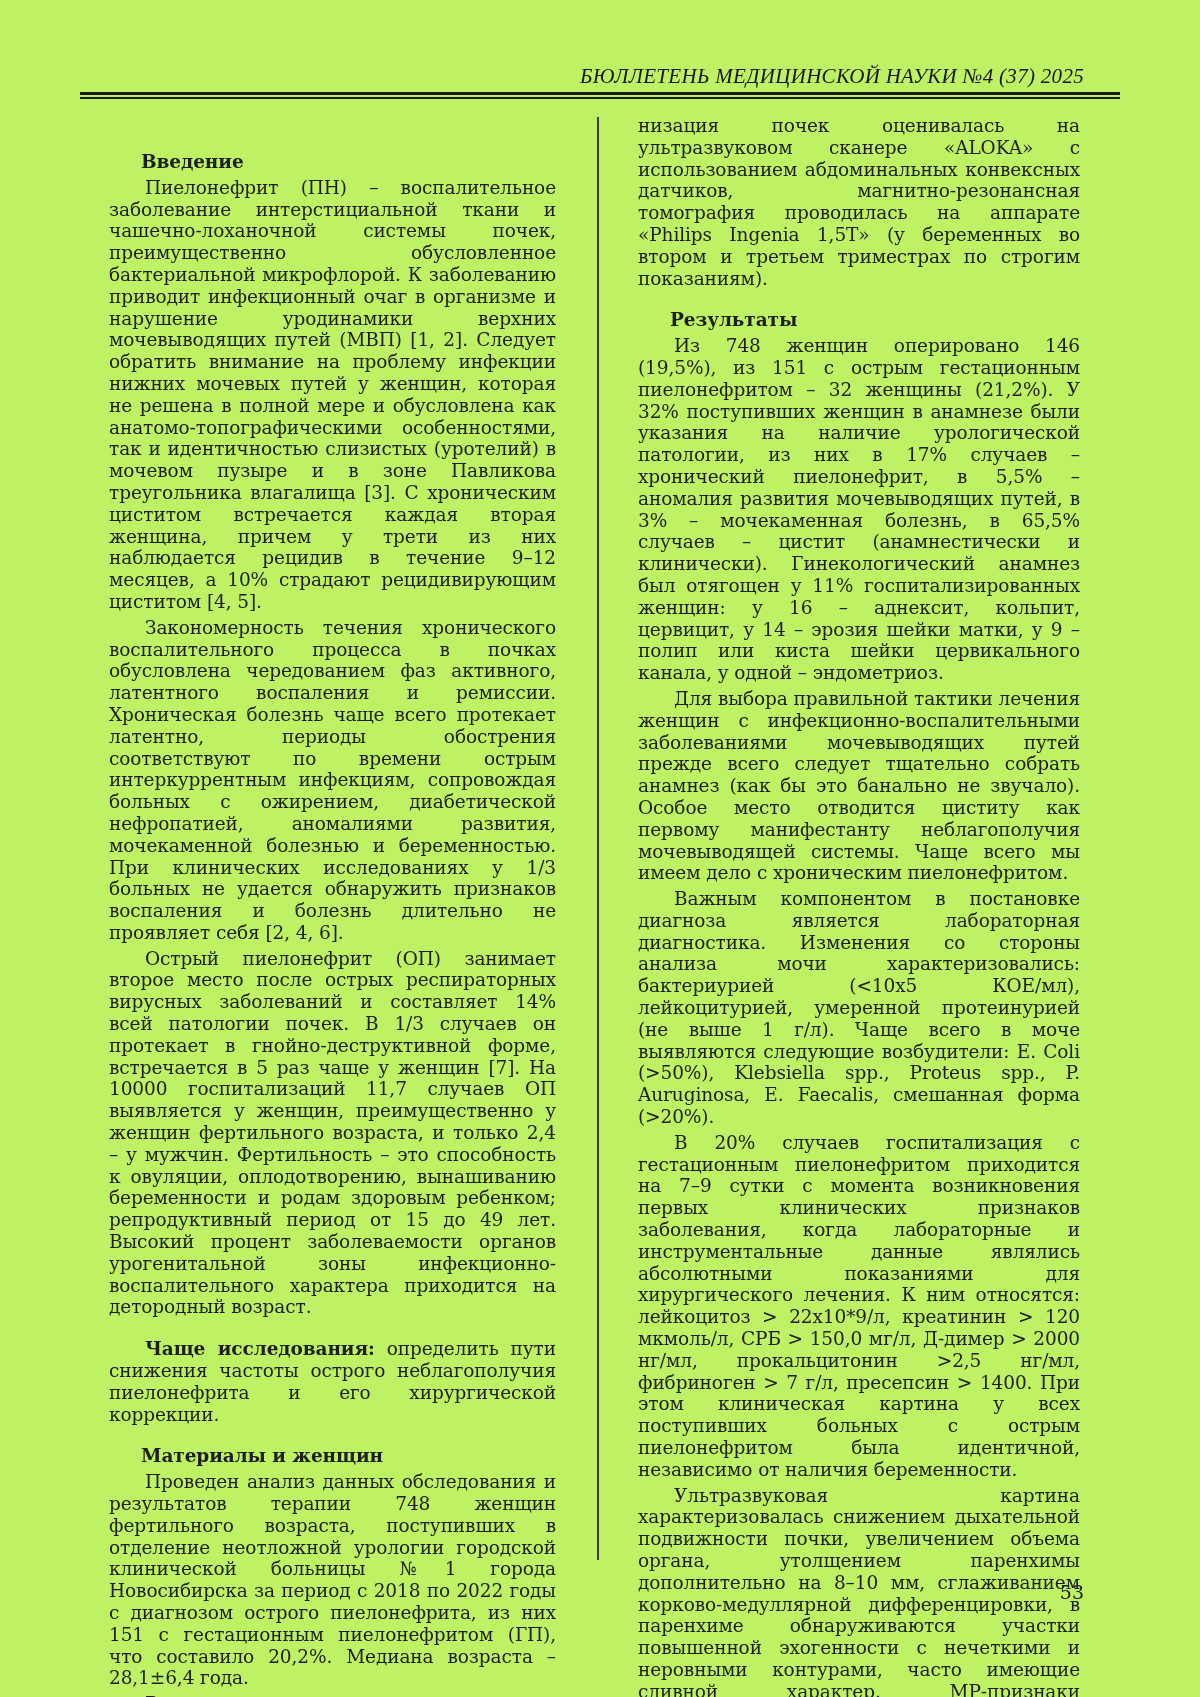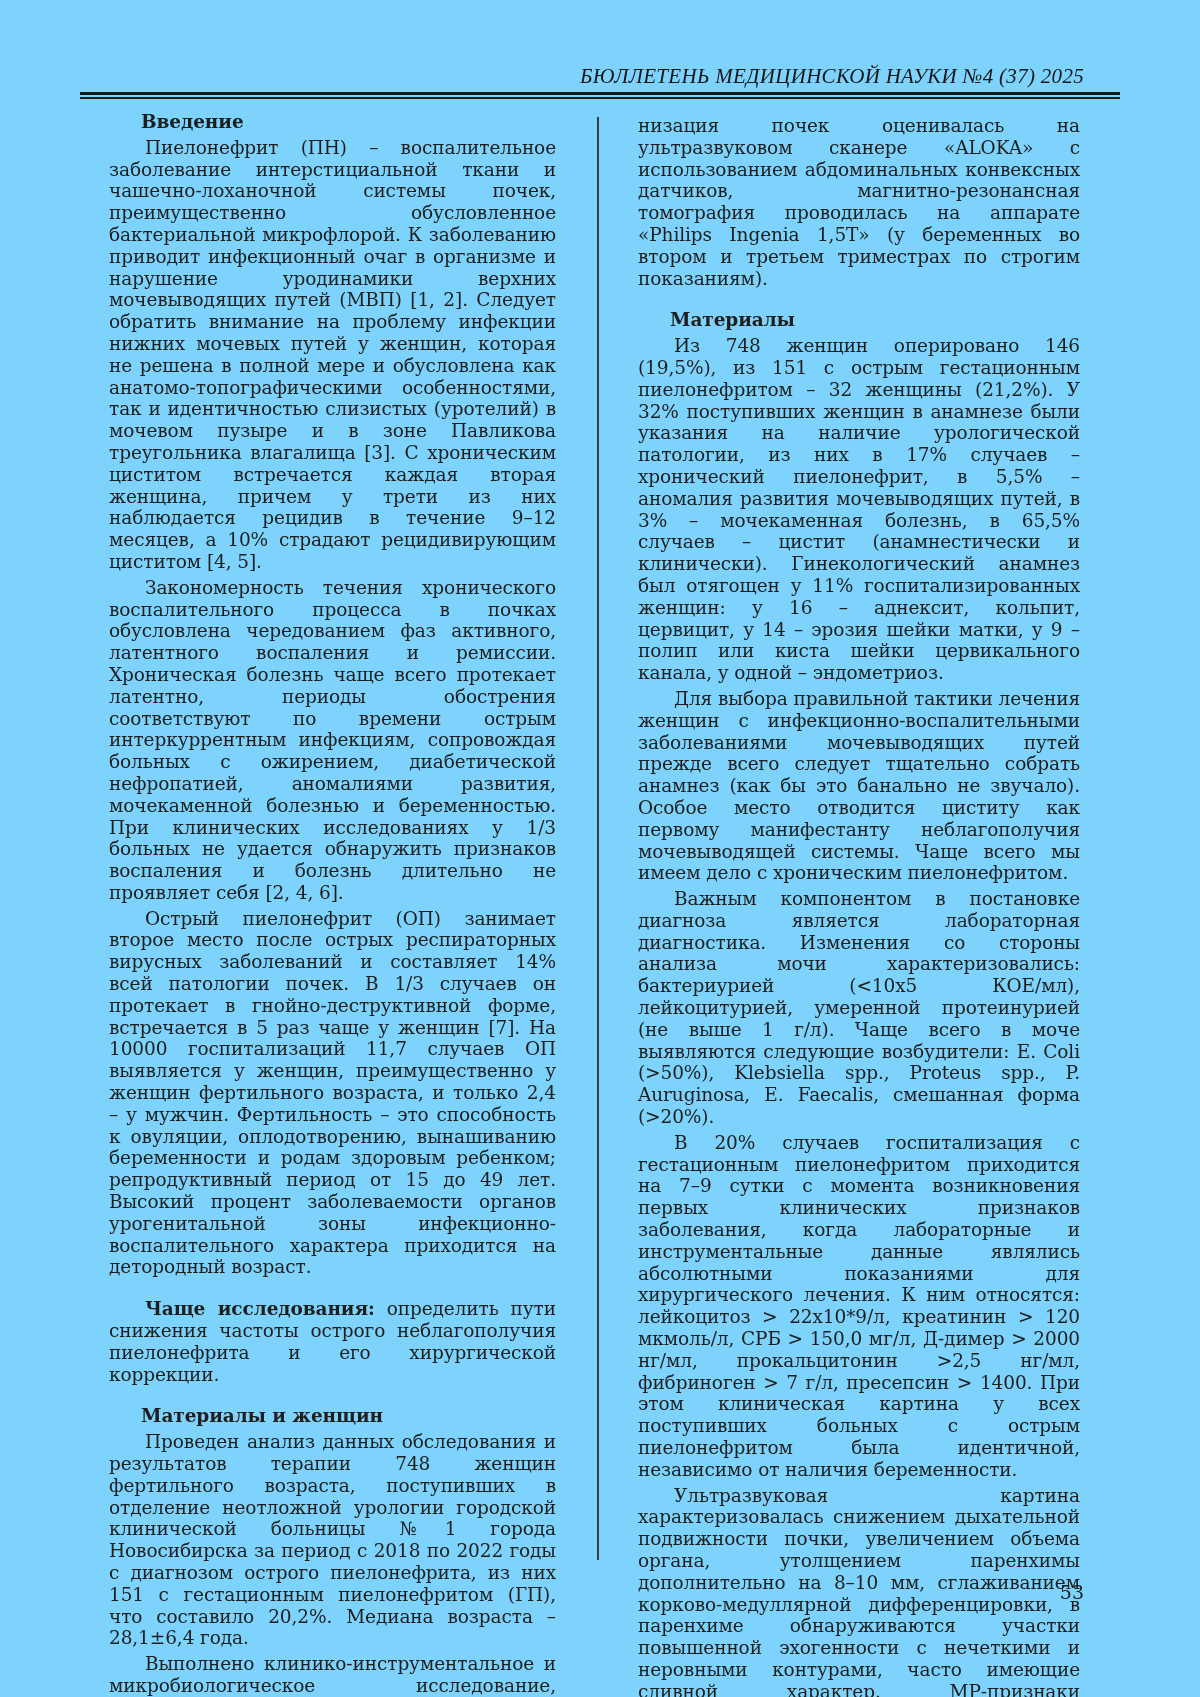--- a/index.html
+++ b/index.html
@@ -1,20 +1,20 @@
 <!DOCTYPE html>
 <html lang="ru"><head>
 <meta charset="utf-8">
 <style>
   html, body { margin: 0; padding: 0; background: #ffffff; }
   .page {
     position: relative;
     width: 1200px;
     height: 1697px;
-    background: #7dd3fc;
+    background: #bef264;
     overflow: hidden;
     font-family: "DejaVu Serif", "Liberation Serif", serif;
     color: #1e1e1e;
   }
   .journal-title {
     position: absolute;
     top: 64px;
     left: 80px;
     width: 1004px;
     text-align: right;
@@ -49,21 +49,21 @@
     line-height: 21.8px;
     letter-spacing: -0.1px;
     text-align: justify;
     hyphens: auto;
     -webkit-hyphens: auto;
   }
   .col-left  { left: 105px; width: 455px; }
   .col-right { left: 634px; width: 450px; }
   .column p { margin: 4px; text-indent: 36px; }
   .column p.no-indent { text-indent: 0; }
-  .sec-heading { font-weight: bold; text-indent: 36px; }
+  .sec-heading { font-weight: bold; text-indent: 36px; margin-top: 40px; }
   .spacer-top { margin-top: 20px !important; }
   .page-number {
     position: absolute;
     top: 1581px;
     left: 80px;
     width: 1004px;
     text-align: right;
     font-size: 19px;
     color: #1c1c1c;
   }
@@ -85,21 +85,21 @@
     <p class="spacer-top"><b>Чаще исследования:</b><span> определить пути снижения частоты острого неблагополучия пиелонефрита и его хирургической коррекции.</span></p>
     <div class="sec-heading spacer-top">Материалы и женщин</div>
     <p>Проведен анализ данных обследования и результатов терапии 748 женщин фертильного возраста, поступивших в отделение неотложной урологии городской клинической больницы  №1 города Новосибирска за период с 2018 по 2022 годы с диагнозом острого пиелонефрита, из них 151 с гестационным пиелонефритом (ГП), что составило 20,2%. Медиана возраста – 28,1±6,4 года.</p>
     <p>Выполнено клинико-инструментальное и микробиологическое исследование, чувствительность к набору антибактериальных препаратов определялась при помощи дисков и методом серийных разведений в питательной среде. Морфологический материал получен интраоперационно из гнойного очага. Структурная орга-</p>
   </div>
 
   <div class="col-divider"></div>
 
   <div class="column col-right">
     <p class="no-indent">низация почек оценивалась на ультразвуковом сканере «ALOKA» с использованием абдоминальных конвексных датчиков, магнитно-резонансная томография проводилась на аппарате «Philips Ingenia 1,5T» (у беременных во втором и третьем триместрах по строгим показаниям).</p>
-    <div class="sec-heading spacer-top">Материалы</div>
+    <div class="sec-heading spacer-top">Результаты</div>
     <p>Из 748 женщин оперировано 146 (19,5%), из 151 с острым гестационным пиелонефритом – 32 женщины (21,2%). У 32% поступивших женщин в анамнезе были указания на наличие урологической патологии, из них в 17% случаев – хронический пиелонефрит, в 5,5% – аномалия развития мочевыводящих путей, в 3% – мочекаменная болезнь, в 65,5% случаев – цистит (анамнестически и клинически). Гинекологический анамнез был отягощен у 11% госпитализированных женщин: у 16 – аднексит, кольпит, цервицит, у 14 – эрозия шейки матки, у 9 – полип или киста шейки цервикального канала, у одной – эндометриоз.</p>
     <p>Для выбора правильной тактики лечения женщин с инфекционно-воспалительными заболеваниями мочевыводящих путей прежде всего следует тщательно собрать анамнез (как бы это банально не звучало). Особое место отводится циститу как первому манифестанту неблагополучия мочевыводящей системы. Чаще всего мы имеем дело с хроническим пиелонефритом.</p>
     <p>Важным компонентом в постановке диагноза является лабораторная диагностика. Изменения со стороны анализа мочи характеризовались: бактериурией (&lt;10х5 КОЕ/мл), лейкоцитурией, умеренной протеинурией (не выше 1 г/л). Чаще всего в моче выявляются следующие возбудители: E. Coli (&gt;50%), Klebsiella spp., Proteus spp., P. Auruginosa, E. Faecalis, смешанная форма (&gt;20%).</p>
     <p>В 20% случаев госпитализация с гестационным пиелонефритом приходится на 7–9 сутки с момента возникновения первых клинических признаков заболевания, когда лабораторные и инструментальные данные являлись абсолютными показаниями для хирургического лечения. К ним относятся: лейкоцитоз &gt; 22х10*9/л, креатинин &gt; 120 мкмоль/л, СРБ &gt; 150,0 мг/л, Д-димер &gt; 2000 нг/мл, прокальцитонин &gt;2,5 нг/мл, фибриноген &gt; 7 г/л, пресепсин &gt; 1400. При этом клиническая картина у всех поступивших больных с острым пиелонефритом была идентичной, независимо от наличия беременности.</p>
     <p>Ультразвуковая картина характеризовалась снижением дыхательной подвижности почки, увеличением объема органа, утолщением паренхимы дополнительно на 8–10 мм, сглаживанием корково-медуллярной дифференцировки, в паренхиме обнаруживаются участки повышенной эхогенности с нечеткими и неровными контурами, часто имеющие сливной характер. МР-признаки подтверждали характер изменений, где преобладали единичные или множественные гиподенсивные участки клиновидной формы с нечеткими контурами, паранефральная клетчатка не изменена.</p>
   </div>
 
   <div class="page-number">53</div>
 
 </div>

